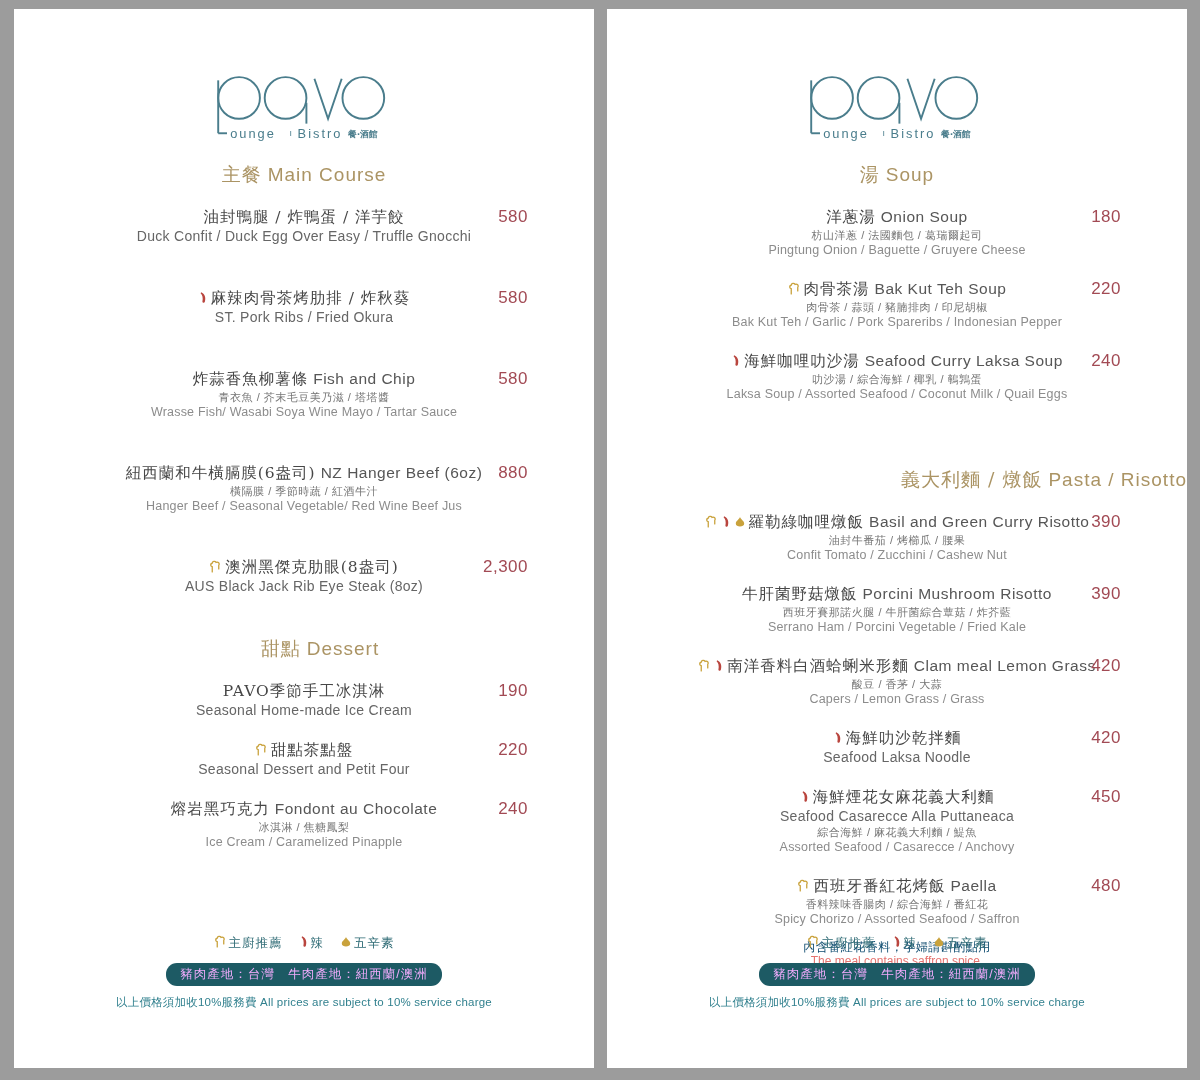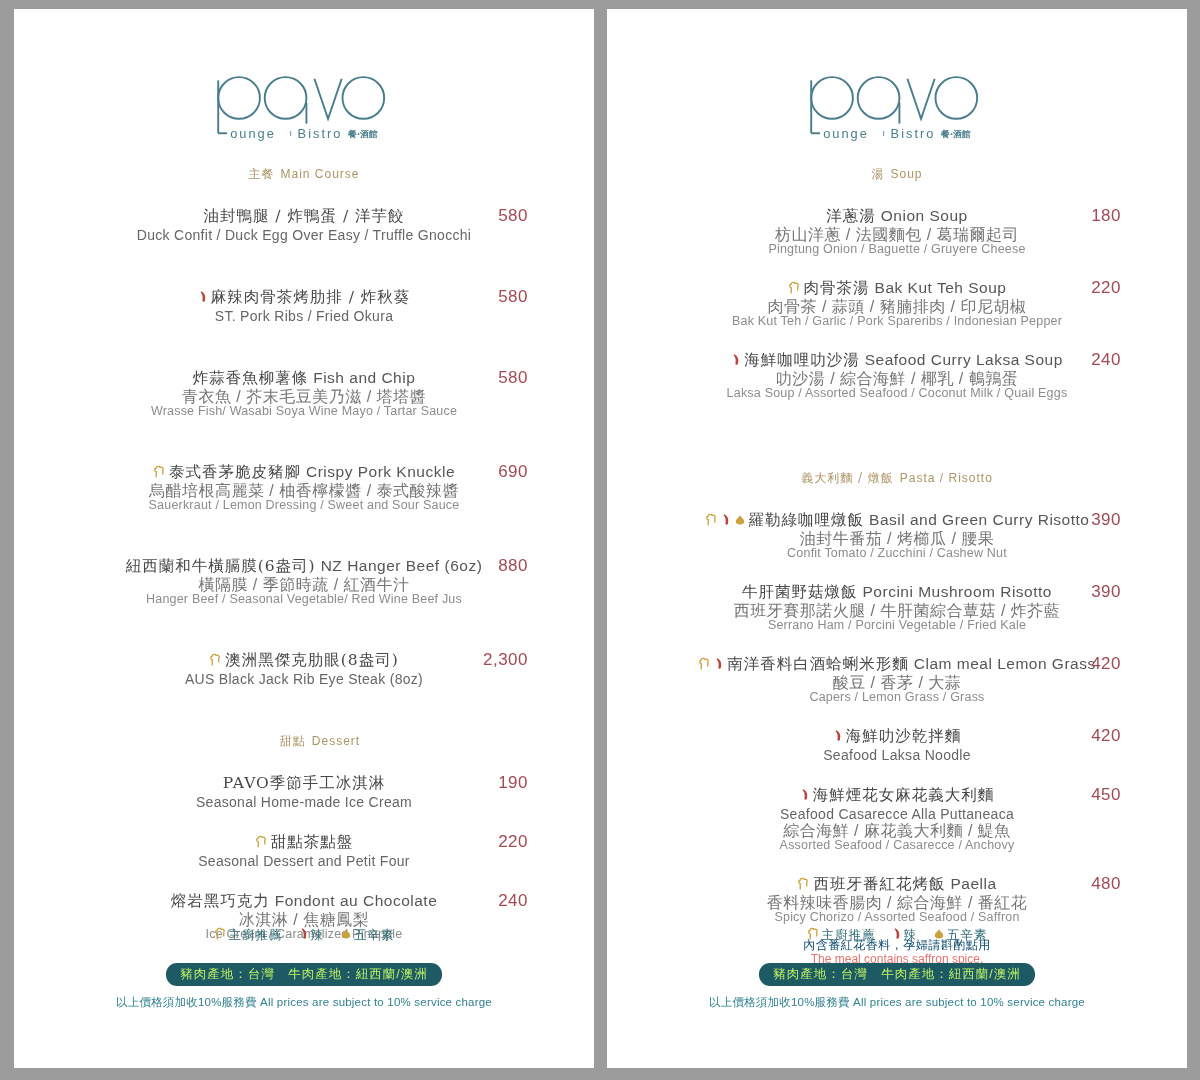--- a/index.html
+++ b/index.html
@@ -14,52 +14,52 @@
     background:#ffffff;text-align:center;
   }
   #page-0{left:14px;}
   #page-1{left:607px;}
 
   .logo{margin-top:58px;}
   .logo svg{display:inline-block;}
 
   .section-title{
     margin-top:14px;
-    font-size:12px;letter-spacing:1px;color:#ab9464;line-height:22px;
+    font-size:19px;letter-spacing:1px;color:#ab9464;line-height:22px;
   }
   .section-title .t-zh{font-family:"DejaVu Serif",serif;margin-right:6px;}
   .section-title .t-en{font-family:"Liberation Sans",sans-serif;}
   #page-0 .section-title.mid{margin-top:34px;margin-left:32px;}
-  #page-1 .section-title.mid{margin-top:66px;}
+  #page-1 .section-title.mid{margin-top:66px;text-align:right;}
 
   .items{margin-top:20px;}
   .items.lg .item{margin-bottom:42px;}
   .items.md .item{margin-bottom:20px;}
 
   .item{position:relative;padding:0 70px;}
   .name-line{font-size:15.5px;line-height:21px;color:#474747;letter-spacing:1px;}
   .name-line .zh{font-family:"DejaVu Serif",serif;}
   .name-line .en-inline{font-family:"Liberation Sans",sans-serif;letter-spacing:0.5px;margin-left:5px;color:#565656;}
   .en-line{font-size:14px;line-height:17px;color:#666666;letter-spacing:0.3px;}
-  .sub-zh{font-size:16px;line-height:15px;color:#757575;letter-spacing:0.5px;}
+  .sub-zh{font-size:11px;line-height:15px;color:#757575;letter-spacing:0.5px;}
   .sub-en{font-size:12.5px;line-height:15px;color:#8c8c8c;letter-spacing:0.2px;}
   .note-zh{font-size:12px;line-height:14px;color:#0c4a6e;letter-spacing:0.5px;margin-top:13px;}
   .note-en{font-size:12px;line-height:14px;color:#e4736f;}
   .price{
     position:absolute;right:66px;top:0;
     font-size:17px;color:#a24a54;letter-spacing:0.5px;line-height:21px;
   }
   .mark{display:inline-block;vertical-align:-1px;margin-right:3px;}
 
   .page-footer{position:absolute;left:0;right:0;bottom:58px;text-align:center;}
   .legend-row{font-size:12.5px;color:#2d6a74;margin-bottom:7px;letter-spacing:1px;}
-  .legend-item{display:inline-block;margin:12px 8px;}
+  .legend-item{display:inline-block;margin:4px 8px;}
   .legend-item .mark{margin-right:2px;}
   .origin-pill{
-    display:inline-block;background:#1d5a64;color:#bef264;
+    display:inline-block;background:#1d5a64;color:#f0abfc;
     font-size:12.5px;letter-spacing:1px;
     padding:3px 14px;border-radius:11px;margin-bottom:9px;
   }
   .service-note{font-size:11.5px;color:#31808e;letter-spacing:0.2px;}
 </style>
 </head>
 <body>
 
 <div>
   <div class="page" id="page-0">
@@ -92,28 +92,20 @@
           <div class="en-line">ST. Pork Ribs / Fried Okura</div>
           <div class="price">580</div>
         </div>
         <div class="item">
           <div class="name-line"><span class="zh">炸蒜香魚柳薯條</span><span class="en-inline">Fish and Chip</span></div>
           <div class="sub-zh">青衣魚 / 芥末毛豆美乃滋 / 塔塔醬</div>
           <div class="sub-en">Wrasse Fish/ Wasabi Soya Wine Mayo / Tartar Sauce</div>
           <div class="price">580</div>
         </div>
         <div class="item">
-          <div class="name-line"><span class="mark"><svg width="13" height="13" viewBox="0 0 12 12">
-                <path d="M3 11 V6.2 C1.2 5.9 1 3.4 2.9 3 C3.1 1.2 5.6 0.7 6.5 2.2 C8.4 1.2 10.3 3.2 9 5 L9 8.2" fill="none" stroke="#c9a23c" stroke-width="1.2" stroke-linecap="round"></path>
-              </svg></span><span class="zh">泰式香茅脆皮豬腳</span><span class="en-inline">Crispy Pork Knuckle</span></div>
-          <div class="sub-zh">烏醋培根高麗菜 / 柚香檸檬醬 / 泰式酸辣醬</div>
-          <div class="sub-en">Sauerkraut / Lemon Dressing / Sweet and Sour Sauce</div>
-          <div class="price">690</div>
-        </div>
-        <div class="item">
           <div class="name-line"><span class="zh">紐西蘭和牛橫膈膜(6盎司)</span><span class="en-inline">NZ Hanger Beef (6oz)</span></div>
           <div class="sub-zh">橫隔膜 / 季節時蔬 / 紅酒牛汁</div>
           <div class="sub-en">Hanger Beef / Seasonal Vegetable/ Red Wine Beef Jus</div>
           <div class="price">880</div>
         </div>
         <div class="item">
           <div class="name-line"><span class="mark"><svg width="13" height="13" viewBox="0 0 12 12">
                 <path d="M3 11 V6.2 C1.2 5.9 1 3.4 2.9 3 C3.1 1.2 5.6 0.7 6.5 2.2 C8.4 1.2 10.3 3.2 9 5 L9 8.2" fill="none" stroke="#c9a23c" stroke-width="1.2" stroke-linecap="round"></path>
               </svg></span><span class="zh">澳洲黑傑克肋眼(8盎司)</span></div>
           <div class="en-line">AUS Black Jack Rib Eye Steak (8oz)</div>

